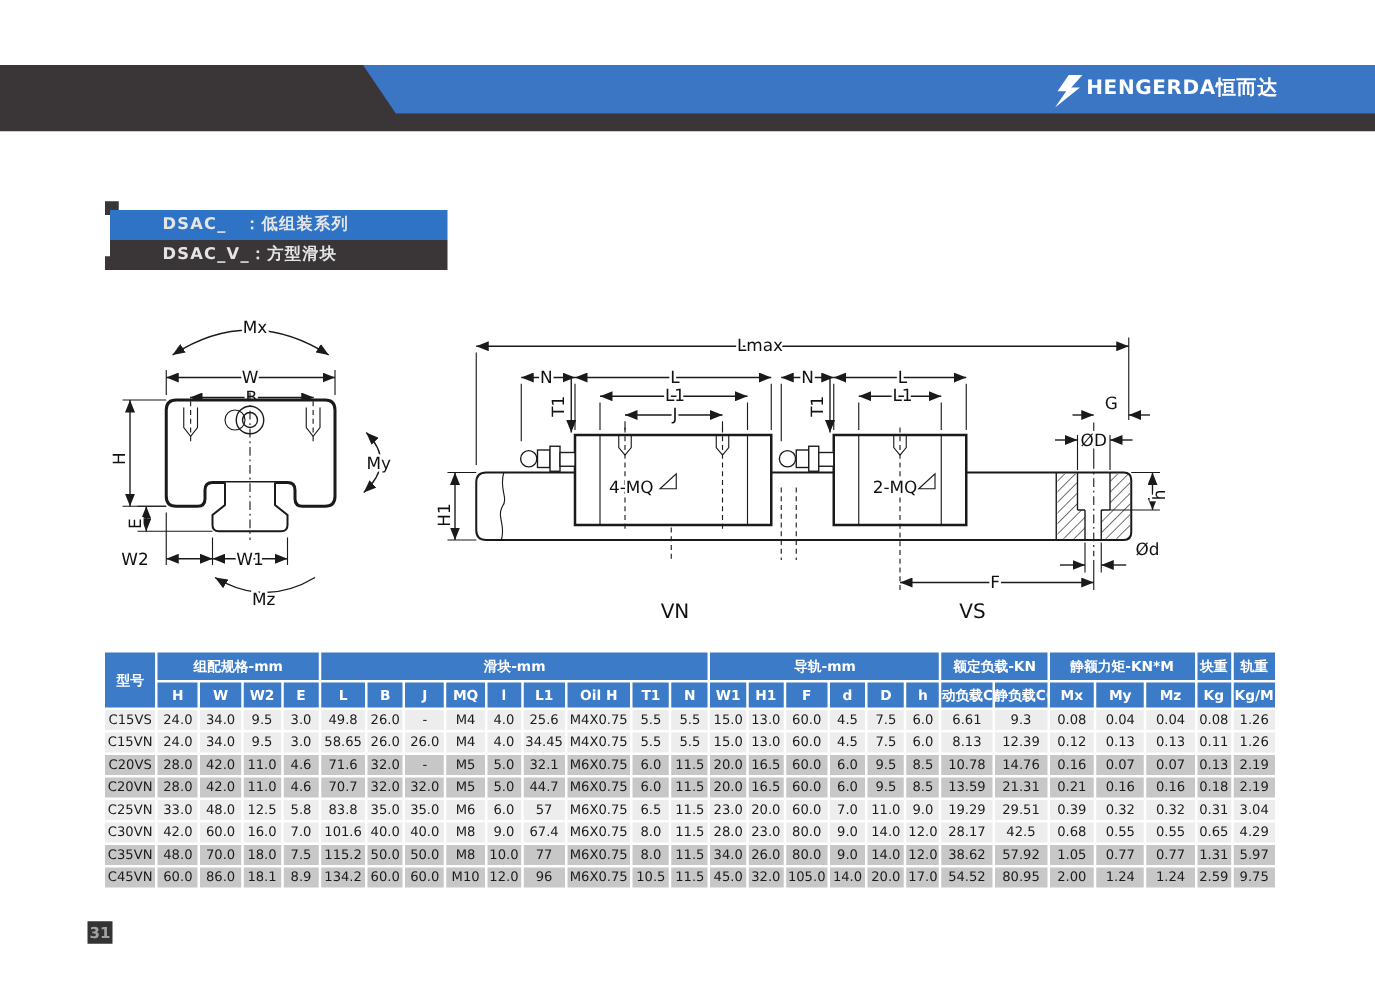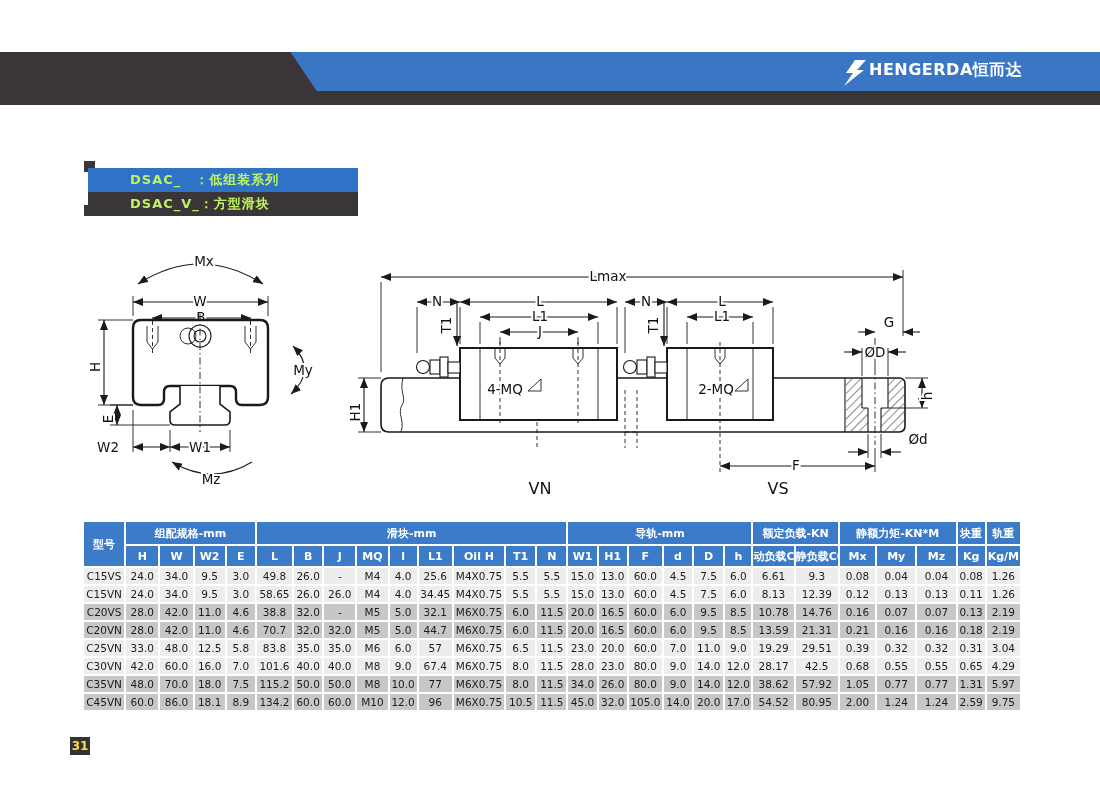--- a/index.html
+++ b/index.html
@@ -6,21 +6,21 @@
   body{width:1100px;height:802px;position:relative;overflow:hidden;
        font-family:"DejaVu Sans","Liberation Sans",sans-serif;}
   
   .banner-dark{position:absolute;left:0;top:52px;width:1100px;height:53px;background:#3a3637;}
   .banner-blue{position:absolute;left:0;top:52px;width:1100px;height:39px;background:#3b76c5;
        clip-path:polygon(26.4% 0,100% 0,100% 100%,28.8% 100%);}
   .page-title{position:absolute;left:85px;top:70px;color:#fff;font-size:15px;font-weight:bold;letter-spacing:1px;margin-top:34px;}
   .logo{position:absolute;left:843px;top:60px;height:26px;display:flex;color:#fff;}
   .logo-text{font-size:16px;font-weight:bold;letter-spacing:.5px;margin-left:2px;}
   
-  .bar{position:absolute;left:88px;width:270px;height:24px;color:#bef264;font-size:13px;font-weight:bold;
+  .bar{position:absolute;left:88px;width:270px;height:24px;color:#e5e5e5;font-size:13px;font-weight:bold;
        line-height:24px;padding-left:42px;box-sizing:border-box;letter-spacing:1px;}
   .bar-blue{top:168px;background:#2e73c5;}
   .bar-dark{top:192px;background:#3a3637;}
   .sq{position:absolute;width:11px;height:11px;}
   .sq.d{background:#3a3637;} .sq.w{background:#fff;}
   
   svg.drawing{position:absolute;left:0;top:0;width:1100px;height:802px;}
   .ln{fill:none;stroke:#1a1a1a;stroke-width:1.1;}
   .thick{fill:#fff;stroke:#1a1a1a;stroke-width:2.4;}
   .wfill{fill:#fff;stroke:#1a1a1a;stroke-width:2;}
@@ -37,21 +37,21 @@
        table-layout:fixed;width:940px;}
   .spec-table th{background:#3c7bc8;color:#fff;font-size:11px;font-weight:bold;text-align:center;
        padding:0;overflow:hidden;white-space:nowrap;}
   .spec-table th.gh{height:22px;}
   .spec-table th.sh{height:20px;}
   .spec-table td{font-size:10.5px;color:#1b1b1b;text-align:center;height:16px;padding:0;
        overflow:hidden;white-space:nowrap;background:#ededed;}
   .spec-table tr.shade td{background:#c7c7c7;}
   
   .page-num{position:absolute;left:70px;top:737px;width:20px;height:18px;background:#333;
-       color:#fde047;font-size:12px;font-weight:bold;text-align:center;line-height:18px;}
+       color:#a3a3a3;font-size:12px;font-weight:bold;text-align:center;line-height:18px;}
 </style>
 </head>
 <body>
 
 <div class="banner-dark"></div>
 <div class="banner-blue"></div>
 <div class="page-title">六、滚珠直线导轨-DSA系列</div>
 <div class="logo">
   <svg width="24" height="26" viewBox="0 0 24 26">
     <polygon points="12,0 23,0 14,10 21,10 1,26 10,13 3,13" fill="#ffffff"></polygon>
@@ -360,21 +360,21 @@
         <td>0.13</td>
         <td>0.11</td>
         <td>1.26</td>
       </tr>
       <tr class="shade">
         <td>C20VS</td>
         <td>28.0</td>
         <td>42.0</td>
         <td>11.0</td>
         <td>4.6</td>
-        <td>38.8</td>
+        <td>71.6</td>
         <td>32.0</td>
         <td>-</td>
         <td>M5</td>
         <td>5.0</td>
         <td>32.1</td>
         <td>M6X0.75</td>
         <td>6.0</td>
         <td>11.5</td>
         <td>20.0</td>
         <td>16.5</td>

